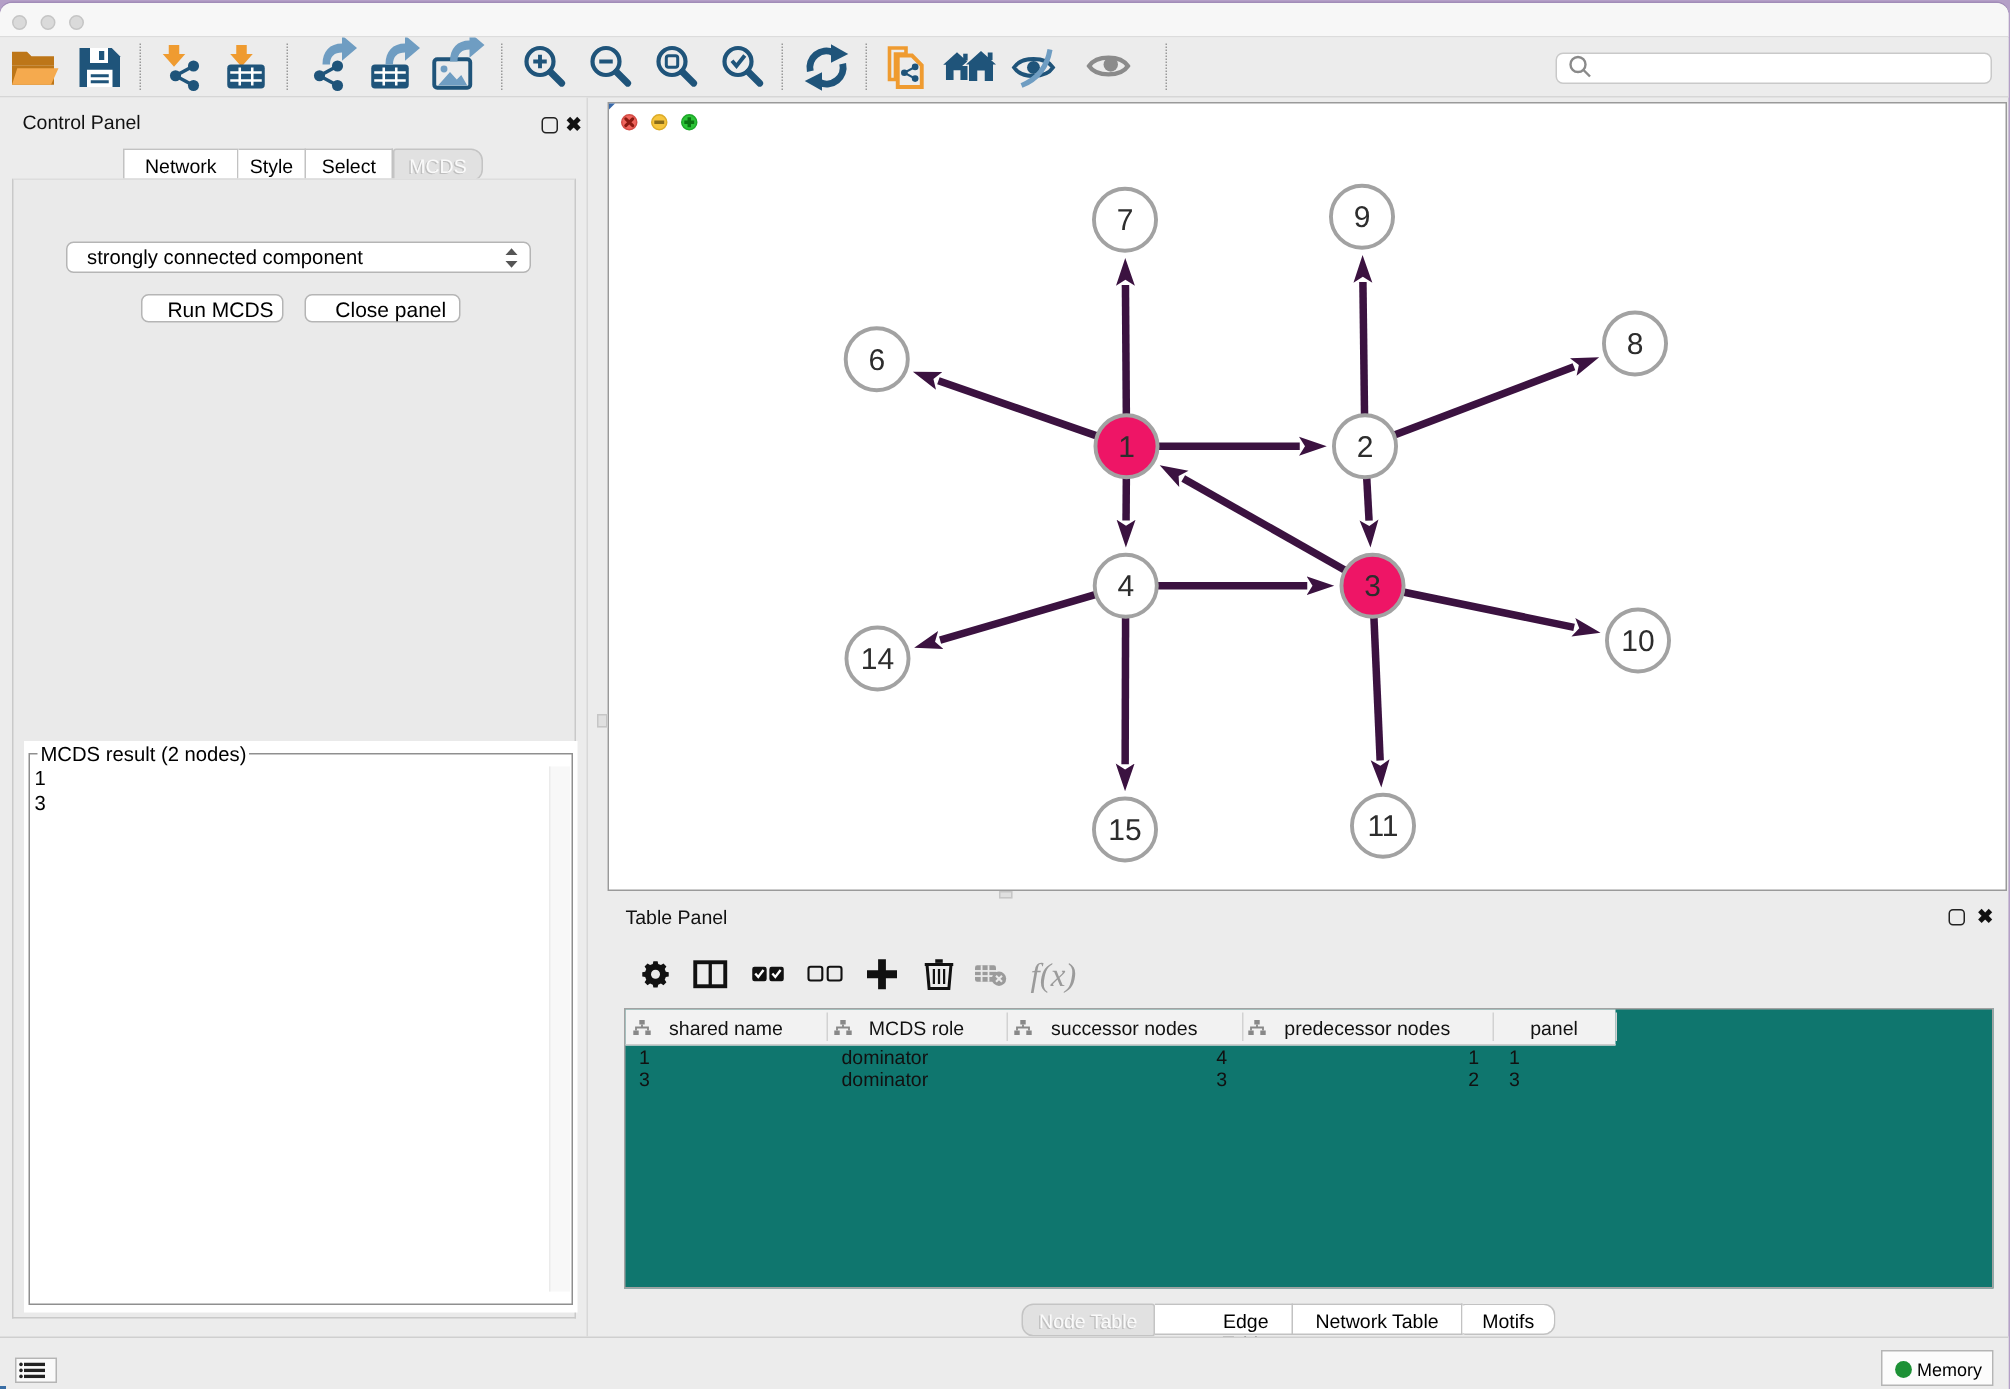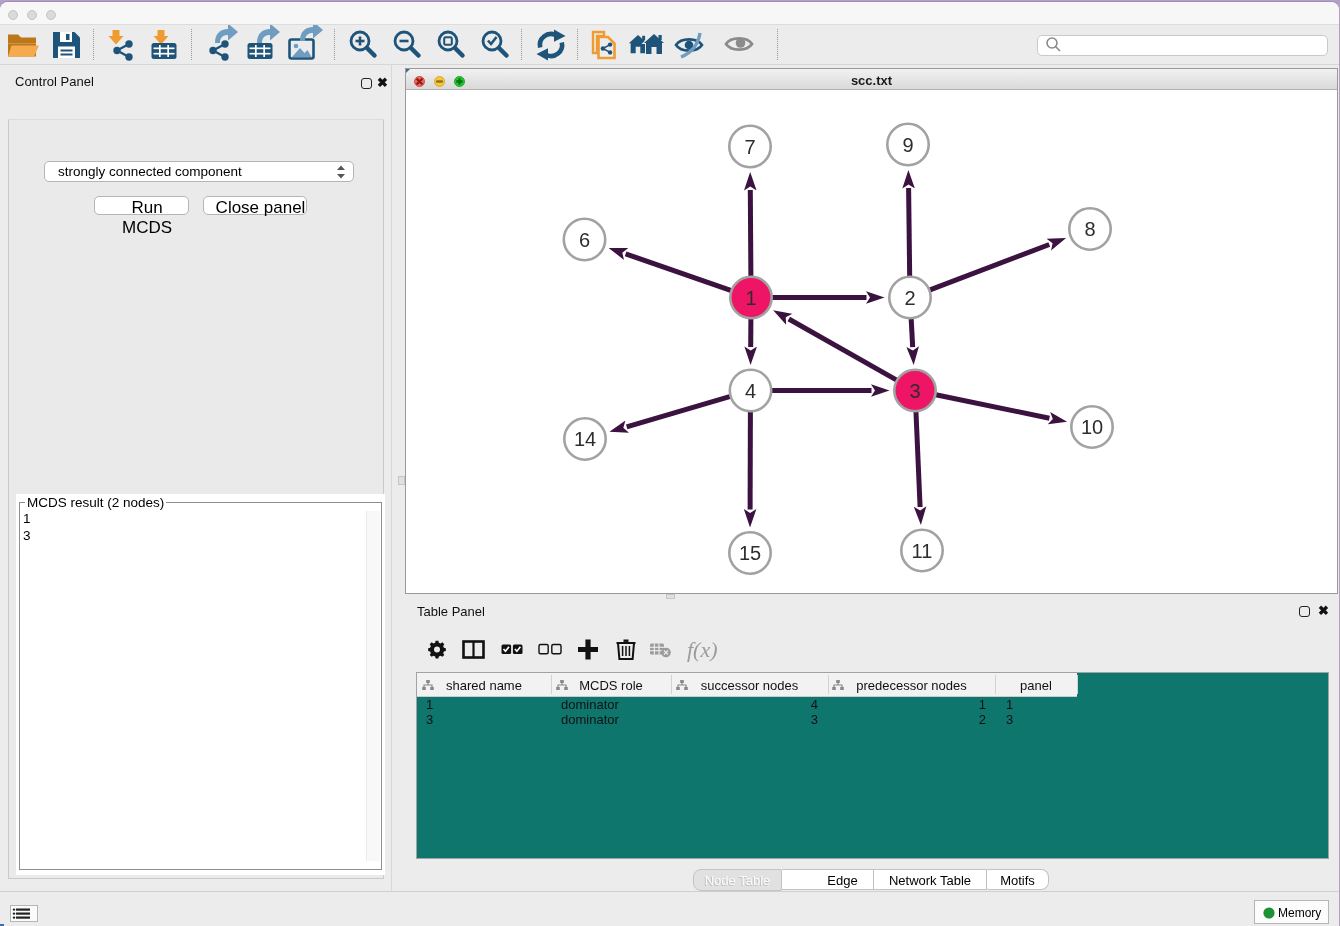--- a/index.html
+++ b/index.html
@@ -38,21 +38,21 @@
 .tabrow2 .tab.sel { border-radius:8px 2px 2px 8px; }
 .tabrow2 .tab:last-child { border-radius:2px 8px 8px 2px; }
 #cp-body { position:absolute; left:8px; top:54px; width:376px; height:760px;
   background:#eaeaea; border:1px solid #c9c9c9; border-top:1px solid #dddddd; }
 #opt-label { position:absolute; left:8px; top:75px; width:376px;
   text-align:center; font-size:13.5px; color:#000; }
 #dropdown { position:absolute; left:44px; top:96px; width:310px; height:21px;
   background:#fff; border:1px solid #b5b5b5; border-radius:5px;
   font-size:13.5px; padding:2px 0 0 13px; color:#000; }
 .btn { position:absolute; top:131px; height:19px; background:#fff;
-  border:1px solid #b5b5b5; border-radius:5px; font-size:17px;
+  border:1px solid #b5b5b5; border-radius:5px; font-size:14px;
   text-align:center; padding-top:1px; color:#000;padding-left:11px; }
 #fs-outer { position:absolute; left:16px; top:429px; width:369px; height:381px;
   background:#fff; }
 #fieldset { position:absolute; left:3px; top:8px; width:363px; height:368px;
   border:1px solid #8f8f8f; }
 #fs-legend { position:absolute; left:5px; top:-8px; background:#fff;
   padding:0 2px; font-size:13.5px; color:#000;text-align:center; }
 #fs-white { position:absolute; left:0; top:0; width:100%; height:100%;
   font-size:13.5px; line-height:17.3px; padding:7px 0 0 3px; color:#000; }
 #fs-scroll { position:absolute; right:1px; top:8px; width:14px; height:350px;
@@ -68,21 +68,21 @@
 #tpanel { position:absolute; left:405px; top:598px; width:933px; height:291px;
   background:#ececec; }
 #tp-title { position:absolute; left:12px; top:4px; font-size:13px; color:#111; }
 #tbl { position:absolute; left:11px; top:72px; width:913px; height:187px;
   background:#0f766e; border:1px solid #a2a2a2; }
 #tbl-head { position:absolute; left:0; top:0; width:660px; height:24px;
   background:#f2f2f2; border-bottom:1px solid #ccc; }
 .th { position:absolute; top:5px; text-align:center; color:#111; font-size:13px; }
 .colsep { position:absolute; top:2px; height:19px; width:0; border-left:1px solid #d2d2d2; }
 .td { position:absolute; font-size:13px; color:#111; }
-.tabrow2 { position:absolute; left:288px; top:269px; display:flex; }
+.tabrow2 { position:absolute; left:276px; top:269px; display:flex; }
 
 #statusbar { position:absolute; left:0; top:889px; width:100%; height:35px;
   background:#ececec; border-top:1px solid #cfcfcf; }
 #mem { position:absolute; right:10px; top:8px; width:75px; height:24px;
   background:#fcfcfc; border:1px solid #b5b5b5; font-size:12px; color:#000;
   padding:5px 0 0 23px; }
 #listbtn { position:absolute; left:10px; top:13px; width:28px; height:17px;
   background:#fafafa; border:1px solid #b5b5b5; }
 .splitter { position:absolute; background:#e0e0e0; border:1px solid #c6c6c6; }
 </style>
@@ -258,38 +258,43 @@
       </svg>
       <svg width="20" height="20" style="position:absolute;left:1044px;top:10px;" xmlns="http://www.w3.org/2000/svg">
         <circle cx="8" cy="8" r="5" fill="none" stroke="#8a8a8a" stroke-width="1.6"></circle>
         <line x1="11.5" y1="11.5" x2="16" y2="16" stroke="#8a8a8a" stroke-width="1.6"></line>
       </svg>
   </div>
   <div id="cpanel">
     <div id="cp-title">Control Panel</div>
     <div class="flbtn" style="left:361px; top:13px;"></div>
     <div class="xbtn" style="left:377px; top:10px;">✖</div>
+    <div class="tabrow" style="left:82px; top:34px;">
+      <div class="tab" style="width:77px;">Network</div>
+      <div class="tab" style="width:45px;">Style</div>
+      <div class="tab" style="width:58px;">Select</div>
+      <div class="tab sel" style="width:60px;">MCDS</div>
+    </div>
     <div id="cp-body"></div>
     <div id="dropdown">strongly connected component
       <svg width="10" height="14" style="position:absolute;right:7px;top:3px;" xmlns="http://www.w3.org/2000/svg">
           <path d="M1,5 L5,0.5 L9,5 Z" fill="#555"></path>
           <path d="M1,9 L5,13.5 L9,9 Z" fill="#555"></path>
         </svg>
     </div>
     <div class="btn" style="left:94px; width:95px;">Run MCDS</div>
     <div class="btn" style="left:203px; width:104px;">Close panel</div>
     <div id="fs-outer">
       <div id="fieldset">
         <div id="fs-legend">MCDS result (2 nodes)</div>
         <div id="fs-white">1<br>3<div id="fs-scroll"></div></div>
       </div>
     </div>
   </div>
   <div id="netwin">
-    <div id="net-title">scc.txt</div>
     <div class="wl" style="left:8px; background:#ef655d; border:1px solid #d44c45;"></div>
     <div class="wl" style="left:28px; background:#f6c53d; border:1px solid #dcab27;"></div>
     <div class="wl" style="left:48px; background:#2cc437; border:1px solid #1da828;"></div>
     <svg width="62" height="22" style="position:absolute;left:8px;top:7px;" xmlns="http://www.w3.org/2000/svg">
       <path d="M3.2,3.2 L7.8,7.8 M7.8,3.2 L3.2,7.8" stroke="#8c1a12" stroke-width="2.1" stroke-linecap="round"></path>
       <line x1="22.2" y1="5.5" x2="28.8" y2="5.5" stroke="#8a6d1a" stroke-width="2.3"></line>
       <path d="M45.5,2.2 L45.5,8.8 M42.2,5.5 L48.8,5.5" stroke="#0b7512" stroke-width="2.3"></path>
       <path d="M0,-1 L5,-1 L0,4 Z" fill="#3465a4" transform="translate(-8,-8)"></path>
     </svg>
     <div style="position:absolute;left:0;top:0;width:0;height:0;border-top:4px solid #3869aa;border-right:4px solid transparent;"></div>

